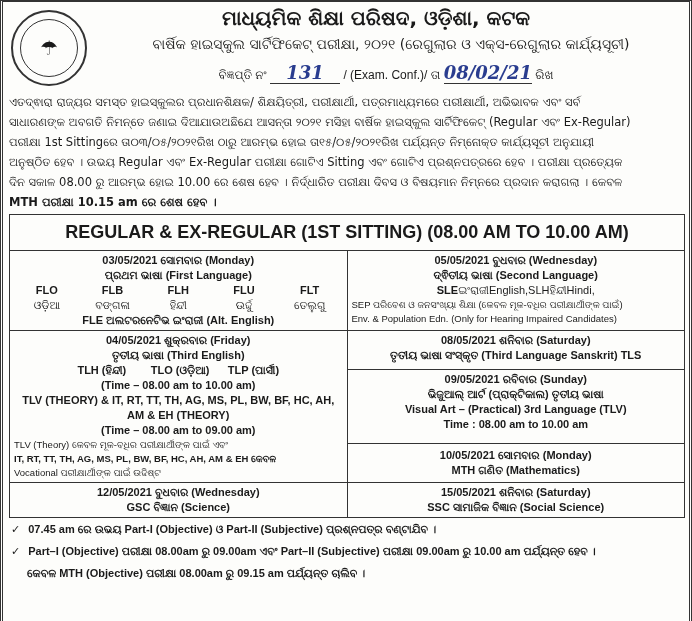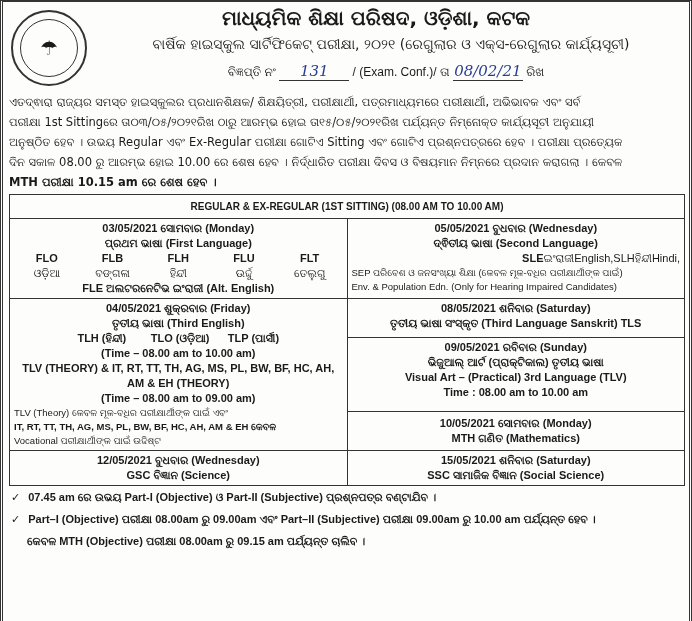--- a/index.html
+++ b/index.html
@@ -4,29 +4,29 @@
 <style>
   * { box-sizing: border-box; margin: 0; padding: 0; }
   body { width: 692px; height: 621px; background: #fdfdfb; font-family: "Liberation Sans", "DejaVu Sans", sans-serif; color: #1a1a1a; overflow: hidden; }
   .page { position: relative; width: 692px; height: 621px; border-left: 3px double #333; border-right: 3px double #333; border-top: 2px solid #333; }
   .header { position: relative; height: 92px; }
   .logo { position: absolute; left: 8px; top: 8px; width: 76px; height: 76px; border-radius: 50%; border: 2px solid #333; display: flex; align-items: center; justify-content: center; }
   .logo-inner { width: 58px; height: 58px; border-radius: 50%; border: 1px solid #333; display:flex; align-items:center; justify-content:center; font-size: 20px; }
   .title { position: absolute; left: 0; right: 0; top: 4px; text-align: center; font-size: 20px; font-weight: bold; padding-left: 60px; font-family: "DejaVu Sans", sans-serif; }
   .subtitle { position: absolute; left: 0; right: 0; top: 34px; text-align: center; font-size: 14px; padding-left: 90px; font-family: "DejaVu Sans", sans-serif; }
   .notice { position: absolute; left: 0; right: 0; top: 60px; text-align: center; font-size: 12px; padding-left: 80px; }
-  .notice .hand { font-family: "DejaVu Serif", serif; font-style: italic; color: #2a3d8f; font-size: 15px; display: inline-block; min-width: 70px; border-bottom: 1px solid #333; }
+  .notice .hand { font-family: "DejaVu Serif", serif; font-style: italic; color: #2a3d8f; font-size: 18px; display: inline-block; min-width: 70px; border-bottom: 1px solid #333; font-weight: bold; }
   .para { font-size: 11.5px; line-height: 20px; padding: 0 6px; margin-top: -2px; font-family: "DejaVu Sans", sans-serif; }
   table.sched { width: 676px; margin: 2px 0 0 6px; border-collapse: collapse; font-size: 11px; }
   table.sched td { border: 1.5px solid #333; vertical-align: top; text-align: center; padding: 2px 4px; line-height: 15px; }
-  .thead { font-weight: bold; font-size: 10px; padding: 4px !important; }
+  .thead { font-weight: bold; font-size: 18px; padding: 10px !important; }
   .b { font-weight: bold; }
   .row5 { display: flex; justify-content: space-between; font-weight: bold; }
   .row5 span { flex: 1; text-align: center; }
-  .sle { display: flex; justify-content: flex-end; }
+  .sle { display: flex; justify-content: center; }
   .small { font-size: 9.5px; text-align: left; line-height: 14px; }
   .notes { font-size: 11px; padding: 0 8px; line-height: 22px; font-family: Liberation Sans, sans-serif; }
   .check { margin-right: 8px; }
 </style>
 </head>
 <body>
 
 <div class="page">
   <div class="header">
     <div class="logo">
@@ -38,20 +38,21 @@
       <span>ବିଜ୍ଞପ୍ତି ନଂ</span>
       <span class="hand">131</span>
       <span>/ (Exam. Conf.)/ ତା</span>
       <span class="hand">08/02/21</span>
       <span>ରିଖ</span>
     </div>
   </div>
 
   <div class="para">
     <div>ଏତଦ୍ଵାରା ରାଜ୍ୟର ସମସ୍ତ ହାଇସ୍କୁଲର ପ୍ରଧାନଶିକ୍ଷକ/ ଶିକ୍ଷୟିତ୍ରୀ, ପରୀକ୍ଷାର୍ଥୀ, ପତ୍ରମାଧ୍ୟମରେ ପରୀକ୍ଷାର୍ଥୀ, ଅଭିଭାବକ ଏବଂ ସର୍ବ</div>
+    <div>ସାଧାରଣଙ୍କ ଅବଗତି ନିମନ୍ତେ ଜଣାଇ ଦିଆଯାଉଅଛିଯେ ଆସନ୍ତା ୨୦୨୧ ମସିହା ବାର୍ଷିକ ହାଇସ୍କୁଲ ସାର୍ଟିଫିକେଟ୍ (Regular ଏବଂ Ex-Regular)</div>
     <div>ପରୀକ୍ଷା 1st Sittingରେ ତା୦୩/୦୫/୨୦୨୧ରିଖ ଠାରୁ ଆରମ୍ଭ ହୋଇ ତା୧୫/୦୫/୨୦୨୧ରିଖ ପର୍ଯ୍ୟନ୍ତ ନିମ୍ନୋକ୍ତ କାର୍ଯ୍ୟସୂଚୀ ଅନୁଯାୟୀ</div>
     <div>ଅନୁଷ୍ଠିତ ହେବ । ଉଭୟ Regular ଏବଂ Ex-Regular ପରୀକ୍ଷା ଗୋଟିଏ Sitting ଏବଂ ଗୋଟିଏ ପ୍ରଶ୍ନପତ୍ରରେ ହେବ । ପରୀକ୍ଷା ପ୍ରତ୍ୟେକ</div>
     <div>ଦିନ ସକାଳ 08.00 ରୁ ଆରମ୍ଭ ହୋଇ 10.00 ରେ ଶେଷ ହେବ । ନିର୍ଦ୍ଧାରିତ ପରୀକ୍ଷା ଦିବସ ଓ ବିଷୟମାନ ନିମ୍ନରେ ପ୍ରଦାନ କରାଗଲା । କେବଳ</div>
     <div class="b">MTH ପରୀକ୍ଷା 10.15 am ରେ ଶେଷ ହେବ ।</div>
   </div>
 
   <table class="sched">
     <tbody>
         <tr>
           <td colspan="2" class="thead">REGULAR &amp; EX-REGULAR (1ST SITTING) (08.00 AM TO 10.00 AM)</td>

